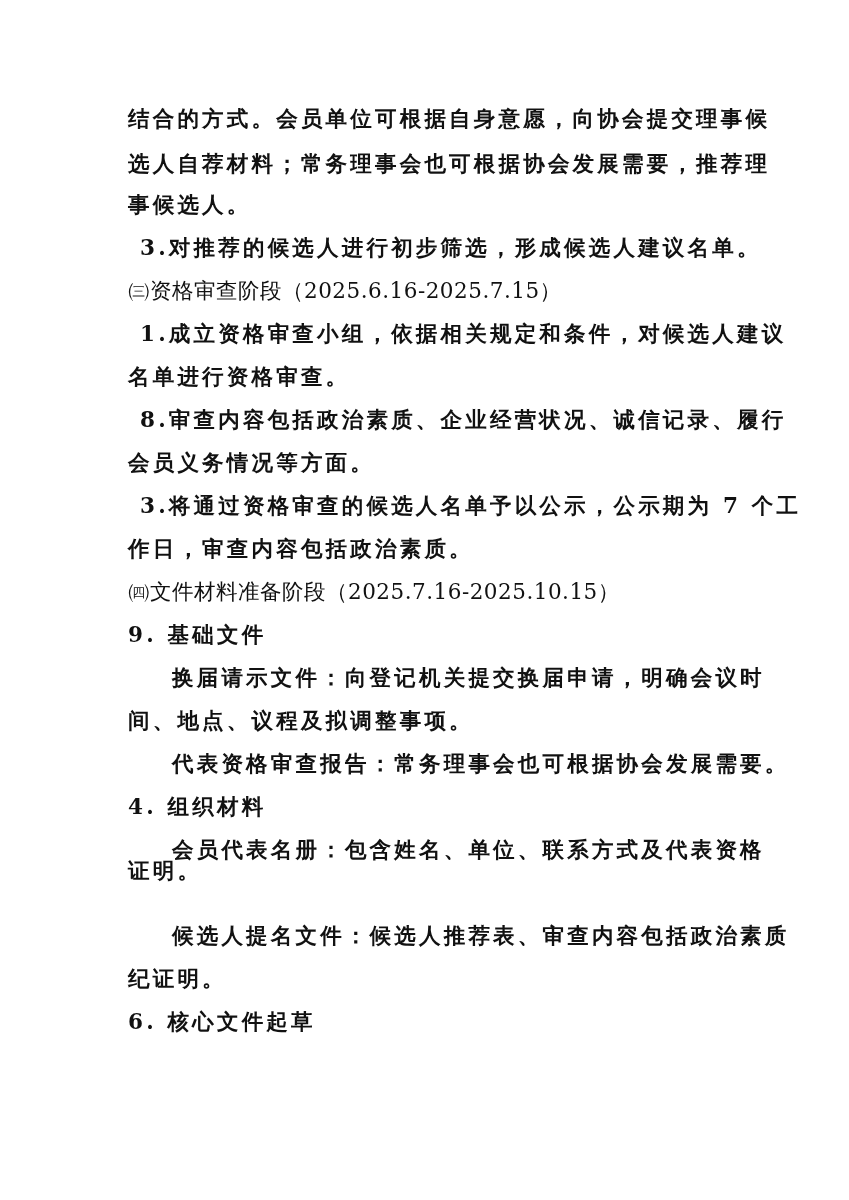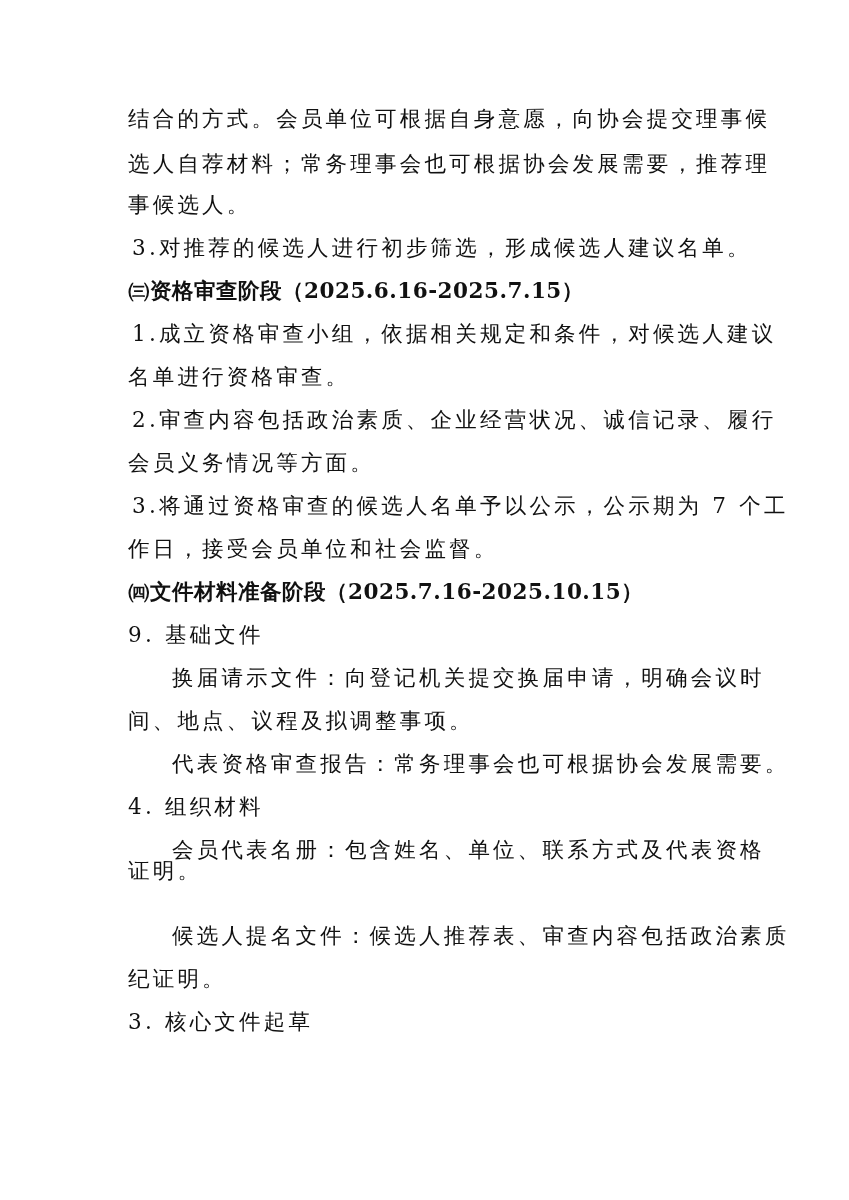--- a/index.html
+++ b/index.html
@@ -22,47 +22,48 @@
     width: 600px;
   }
   .line {
     position: absolute;
     left: 0;
     white-space: nowrap;
     font-size: 21.5px;
     letter-spacing: 3.2px;
     line-height: 30px;
     height: 30px;
+    font-weight: bold;
   }
   .heading {
-    font-weight: bold;
+    font-weight: normal;
     letter-spacing: 0.5px;
   }
   .indent { left: 44px; }
-  .sub { left: 4px; text-align: center; }
+  .sub { left: 12px; text-align: center; }
 </style>
 </head>
 <body>
 
 <div class="page">
   <div class="line" style="top:0px">结合的方式。会员单位可根据自身意愿，向协会提交理事候</div>
   <div class="line" style="top:45px">选人自荐材料；常务理事会也可根据协会发展需要，推荐理</div>
   <div class="line" style="top:86px">事候选人。</div>
   <div class="line sub" style="top:129px">3.对推荐的候选人进行初步筛选，形成候选人建议名单。</div>
   <div class="line heading" style="top:172px">㈢资格审查阶段（2025.6.16-2025.7.15）</div>
   <div class="line sub" style="top:215px">1.成立资格审查小组，依据相关规定和条件，对候选人建议</div>
   <div class="line" style="top:258px">名单进行资格审查。</div>
-  <div class="line sub" style="top:301px">2.审查内容包括政治素质、企业经营状况、诚信记录、履行</div>
+  <div class="line sub" style="top:301px">8.审查内容包括政治素质、企业经营状况、诚信记录、履行</div>
   <div class="line" style="top:344px">会员义务情况等方面。</div>
   <div class="line sub" style="top:387px">3.将通过资格审查的候选人名单予以公示，公示期为 7 个工</div>
-  <div class="line" style="top:430px">作日，接受会员单位和社会监督。</div>
+  <div class="line" style="top:430px">作日，审查内容包括政治素质。</div>
   <div class="line heading" style="top:473px">㈣文件材料准备阶段（2025.7.16-2025.10.15）</div>
   <div class="line" style="top:516px">9. 基础文件</div>
   <div class="line indent" style="top:559px">换届请示文件：向登记机关提交换届申请，明确会议时</div>
   <div class="line" style="top:602px">间、地点、议程及拟调整事项。</div>
   <div class="line indent" style="top:645px">代表资格审查报告：常务理事会也可根据协会发展需要。</div>
   <div class="line" style="top:688px">4.  组织材料</div>
   <div class="line indent" style="top:731px">会员代表名册：包含姓名、单位、联系方式及代表资格</div>
   <div class="line" style="top:752px">证明。</div>
   <div class="line indent" style="top:817px">候选人提名文件：候选人推荐表、审查内容包括政治素质</div>
   <div class="line" style="top:860px">纪证明。</div>
-  <div class="line" style="top:903px">3. 核心文件起草</div>
+  <div class="line" style="top:903px">6. 核心文件起草</div>
 </div>
 
 </body></html>

